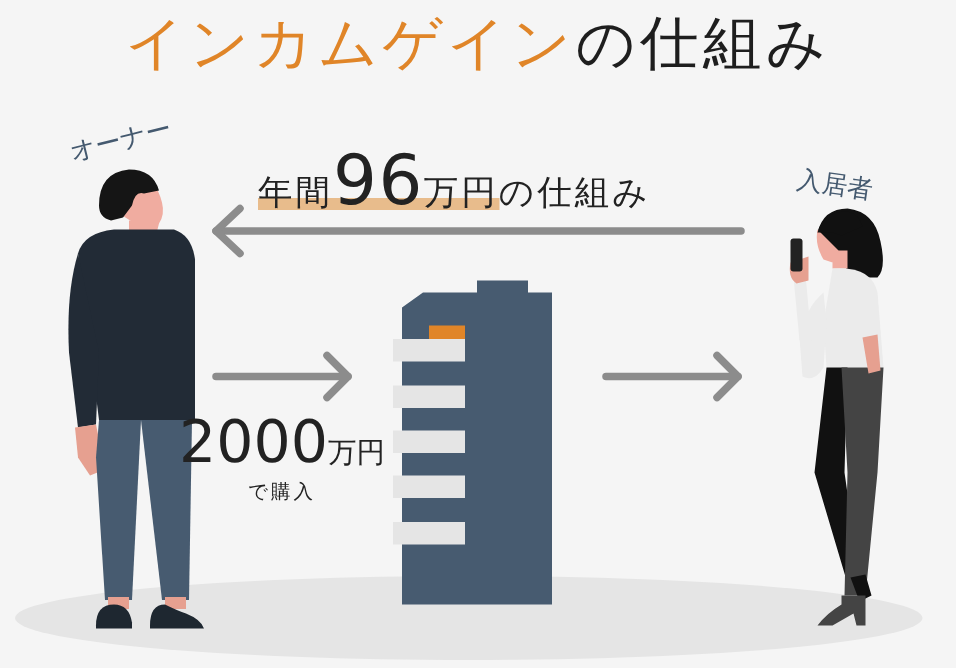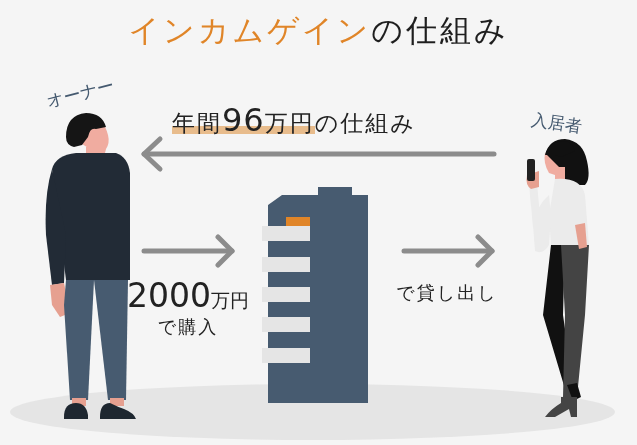--- a/index.html
+++ b/index.html
@@ -5,44 +5,44 @@
     html, body { margin: 0; padding: 0; }
     body {
       width: 637px; height: 445px; overflow: hidden;
       background: #f5f5f5;
       font-family: "DejaVu Sans", "Liberation Sans", sans-serif;
       position: relative;
     }
     .abs { position: absolute; }
     .title {
       left: 0; top: 8px; width: 637px; text-align: center;
-      font-size: 31px; letter-spacing: 3px; line-height: 44px;
+      font-size: 39px; letter-spacing: 3px; line-height: 44px;
       color: #1e1e1e;
     }
     .title .accent { color: #e08528; }
     .ground {
       left: 10px; top: 384px; width: 605px; height: 56px;
       background: #e5e5e5; border-radius: 50%;
     }
     .income-label {
       left: 172px; top: 100px; height: 40px;
       font-size: 23px; color: #222; letter-spacing: 2px;
       white-space: nowrap; line-height: 40px;
     }
-    .income-label .big { font-size: 32px; letter-spacing: 1px; }
+    .income-label .big { font-size: 46px; letter-spacing: 1px; }
     .income-label .hl {
       background: linear-gradient(to bottom, transparent 62%, #e8bc8c 62%, #e8bc8c 92%, transparent 92%);
     }
     .caption {
       text-align: center; color: #222; white-space: nowrap;
     }
     .caption .line1 { font-size: 24px; line-height: 30px; }
-    .caption .line1 .num { font-size: 33px; }
+    .caption .line1 .num { font-size: 39px; }
     .caption .line1 .unit { font-size: 19px; }
-    .caption .line2 { font-size: 18px; line-height: 24px; letter-spacing: 2px; }
+    .caption .line2 { font-size: 13px; line-height: 24px; letter-spacing: 2px; }
   </style>
 </head>
 <body>
 
 <div class="abs title">
   <span class="accent">インカムゲイン</span><span>の仕組み</span>
 </div>
 
 <div class="abs ground"></div>
 
@@ -106,21 +106,20 @@
   <rect x="0" y="132" width="48" height="15" fill="#e5e5e5"></rect>
   <rect x="0" y="163" width="48" height="15" fill="#e5e5e5"></rect>
 </svg>
 
 <svg class="abs" style="left:400px; top:234px;" width="100" height="34">
   <line x1="4" y1="17" x2="92" y2="17" stroke="#8c8c8c" stroke-width="5" stroke-linecap="round"></line>
   <polyline points="78,3 92,17 78,31" fill="none" stroke="#8c8c8c" stroke-width="5" stroke-linecap="round" stroke-linejoin="round"></polyline>
 </svg>
 
 <div class="abs caption" style="left:382px; top:281px; width:130px;">
-  <div class="line2">で貸し出し</div>
 </div>
 
 <svg class="abs" style="left:515px; top:135px;" width="100" height="285">
 
   <path d="M30 20 Q34 4 50 4 Q68 6 72 26 Q76 44 70 50 L54 50 Z" fill="#111"></path>
 
   <path d="M30 18 Q28 28 34 38 L40 40 L44 32 Z" fill="#f0aca0"></path>
 
   <rect x="40" y="32" width="10" height="12" fill="#f0aca0"></rect>
 

